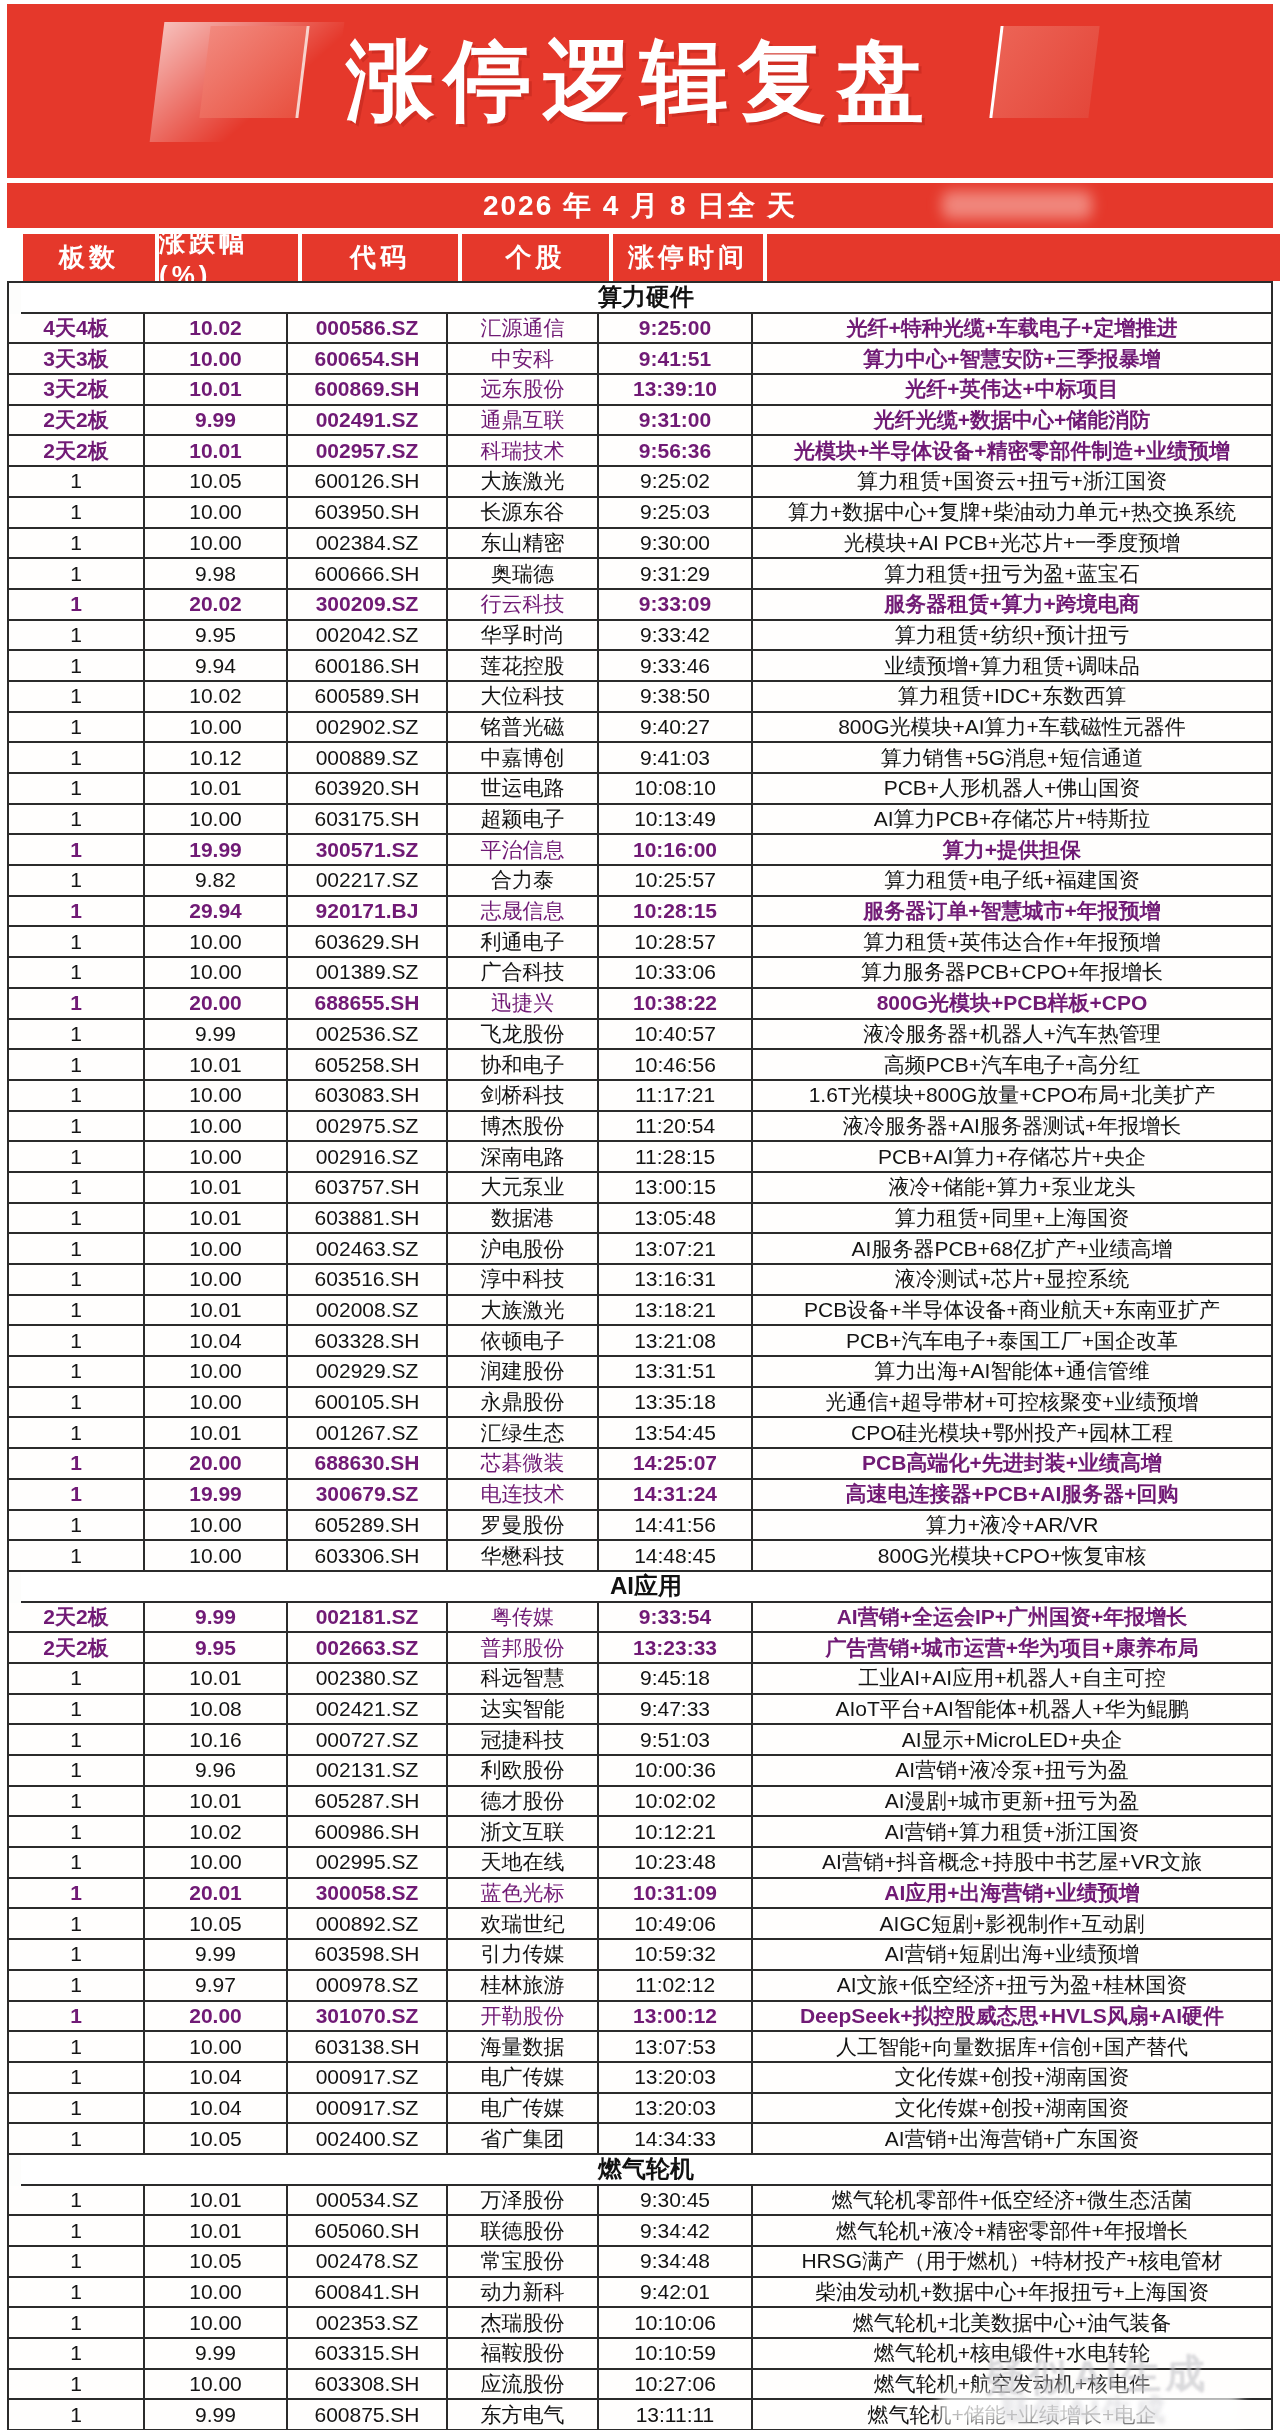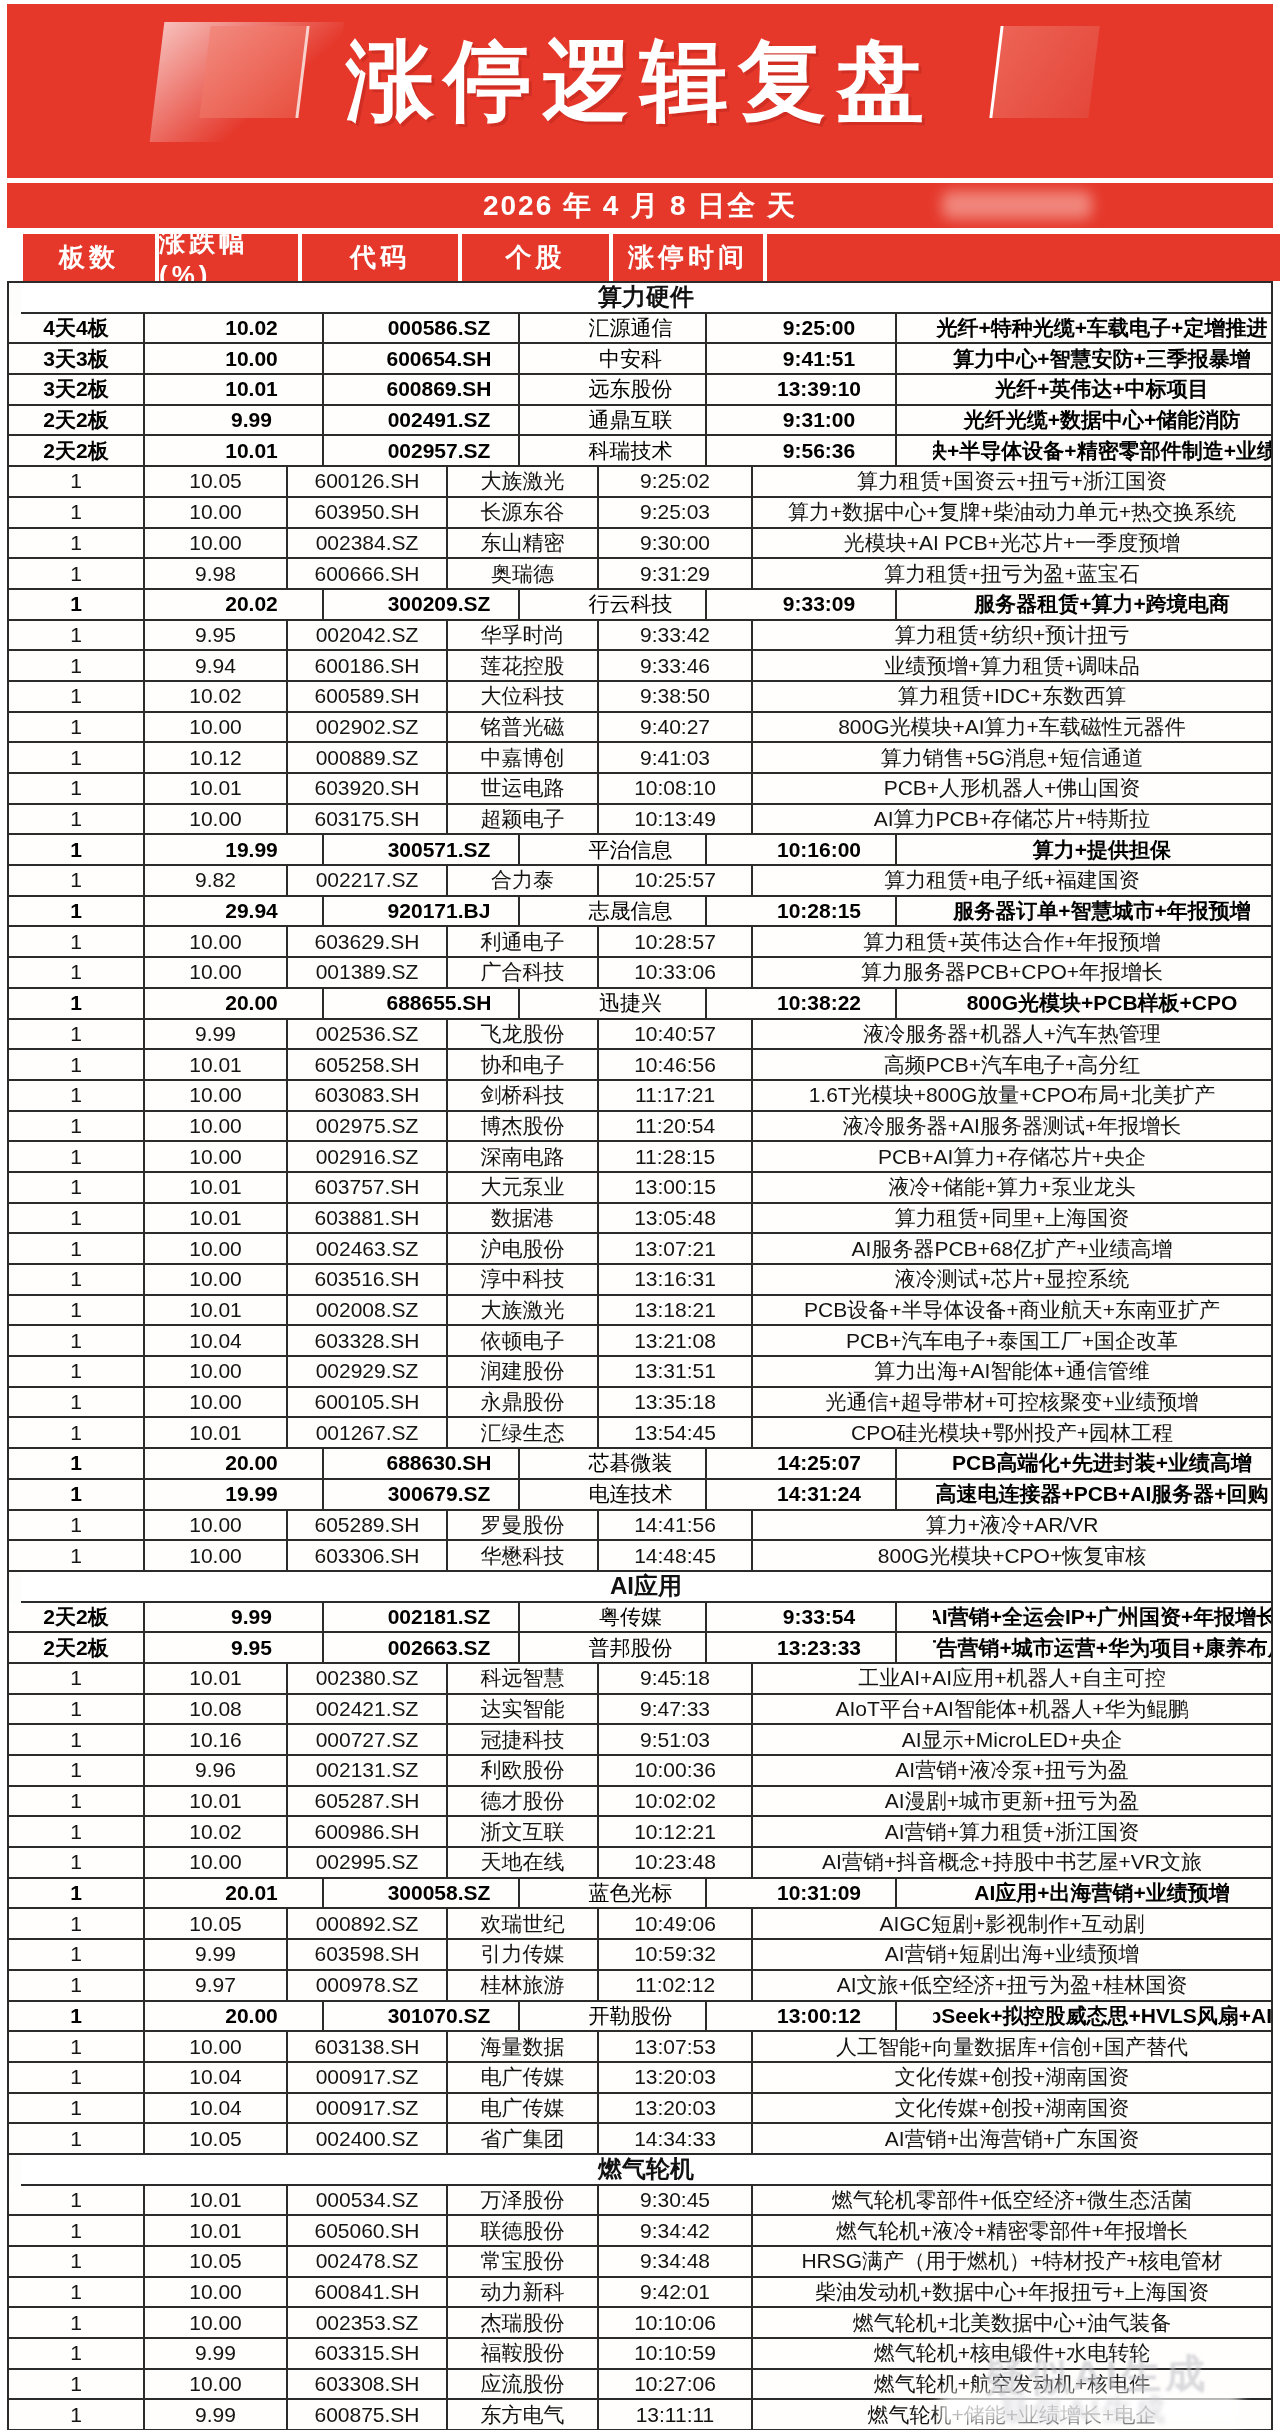--- a/index.html
+++ b/index.html
@@ -34,21 +34,21 @@
   .sec-row{height:30.7px;box-sizing:border-box;border-bottom:2px solid #2b2b2b;
       display:flex;align-items:center;justify-content:center;
       font-size:24px;font-weight:bold;color:#111;background:#ffffff;margin-left:12px;}
   .row{height:30.7px;box-sizing:border-box;border-bottom:2px solid #2b2b2b;display:flex;
       color:#141414;font-size:21px;background:#fffefd;}
   .row .cell{display:flex;align-items:center;justify-content:center;box-sizing:border-box;
       border-right:2px solid #2b2b2b;white-space:nowrap;overflow:hidden;}
   .row .cell:last-child{border-right:none;}
   .c1{width:136px;}.c2{width:143px;}.c3{width:160px;}.c4{width:151px;}.c5{width:154px;}
   .c6{flex:1;}
-  .row.hl{color:#000000;font-weight:bold;gap:36px;}
+  .row.hl{color:#701a75;font-weight:bold;}
   .row .c4{font-weight:500;}
   
   .wm1{position:absolute;left:985px;top:2348px;font-size:40px;font-weight:bold;
       color:rgba(195,195,200,.62);letter-spacing:4px;transform:rotate(-1deg);filter:blur(1px);}
   .wm2{position:absolute;left:940px;top:2392px;width:300px;height:32px;background:rgba(255,255,255,.75);
       filter:blur(6px);}
   .wm3{position:absolute;left:1000px;top:2390px;font-size:30px;font-weight:bold;
       color:rgba(200,200,205,.5);letter-spacing:3px;filter:blur(2px);}
 </style>
 </head>

